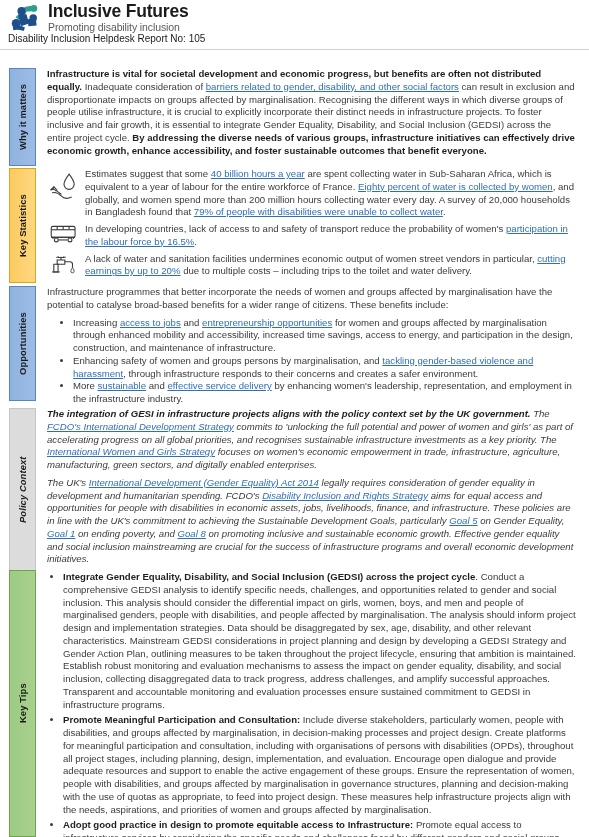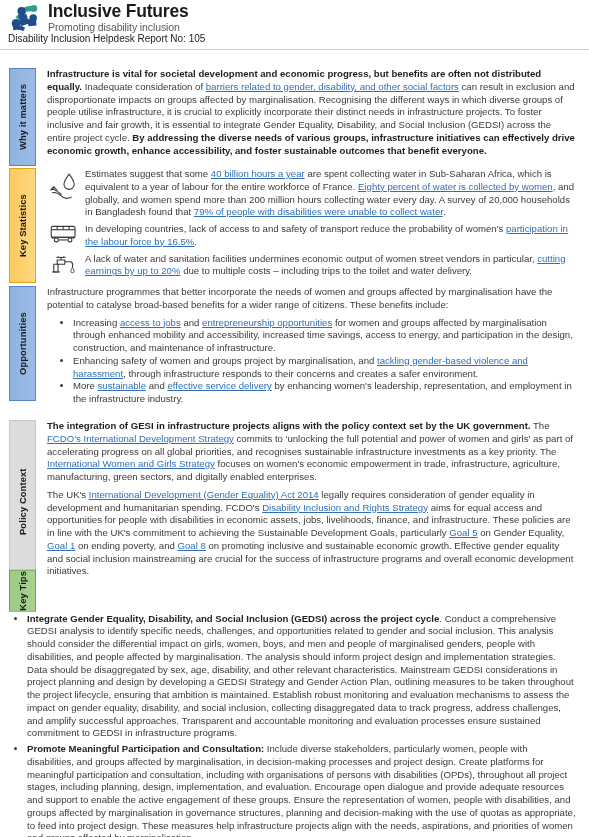--- a/index.html
+++ b/index.html
@@ -215,35 +215,35 @@
 
       </div>
     </div>
 
     <div class="section" style="top:218px; height:115px;">
       <div class="tab tab-blue">Opportunities</div>
       <div class="content">
         <p>Infrastructure programmes that better incorporate the needs of women and groups affected by marginalisation have the potential to catalyse broad-based benefits for a wider range of citizens. These benefits include:</p>
         <ul class="bullets">
           <li><span>Increasing </span><a class="lnk">access to jobs</a><span> and </span><a class="lnk">entrepreneurship opportunities</a><span> for women and groups affected by marginalisation through enhanced mobility and accessibility, increased time savings, access to energy, and participation in the design, construction, and maintenance of infrastructure.</span></li>
-          <li><span>Enhancing safety of women and groups project by marginalisation, and </span><a class="lnk">tackling gender-based violence and harassment</a><span>, through infrastructure responds to their concerns and creates a safer environment.</span></li>
+          <li><span>Enhancing safety of women and groups persons by marginalisation, and </span><a class="lnk">tackling gender-based violence and harassment</a><span>, through infrastructure responds to their concerns and creates a safer environment.</span></li>
           <li><span>More </span><a class="lnk">sustainable</a><span> and </span><a class="lnk">effective service delivery</a><span> by enhancing women's leadership, representation, and employment in the infrastructure industry.</span></li>
         </ul>
       </div>
     </div>
 
-    <div class="section" style="top:352px; height:163px;">
+    <div class="section" style="top:340px; height:163px;font-style:italic;">
       <div class="tab tab-grey">Policy Context</div>
       <div class="content">
         <p><b>The integration of GESI in infrastructure projects aligns with the policy context set by the UK government.</b><span> The </span><a class="lnk">FCDO's International Development Strategy</a><span> commits to 'unlocking the full potential and power of women and girls' as part of accelerating progress on all global priorities, and recognises sustainable infrastructure investments as a key priority. The </span><a class="lnk">International Women and Girls Strategy</a><span> focuses on women's economic empowerment in trade, infrastructure, agriculture, manufacturing, green sectors, and digitally enabled enterprises.</span></p>
         <p><span>The UK's </span><a class="lnk">International Development (Gender Equality) Act 2014</a><span> legally requires consideration of gender equality in development and humanitarian spending. FCDO's </span><a class="lnk">Disability Inclusion and Rights Strategy</a><span> aims for equal access and opportunities for people with disabilities in economic assets, jobs, livelihoods, finance, and infrastructure. These policies are in line with the UK's commitment to achieving the Sustainable Development Goals, particularly </span><a class="lnk">Goal 5</a><span> on Gender Equality, </span><a class="lnk">Goal 1</a><span> on ending poverty, and </span><a class="lnk">Goal 8</a><span> on promoting inclusive and sustainable economic growth. Effective gender equality and social inclusion mainstreaming are crucial for the success of infrastructure programs and overall economic development initiatives.</span></p>
       </div>
     </div>
 
-    <div class="section" style="top:502px; height:267px;flex-direction:column;">
+    <div class="section" style="top:502px; height:267px;">
       <div class="tab tab-green">Key Tips</div>
       <div class="content">
         <ul class="tips">
           <li><b>Integrate Gender Equality, Disability, and Social Inclusion (GEDSI) across the project cycle</b><span>. Conduct a comprehensive GEDSI analysis to identify specific needs, challenges, and opportunities related to gender and social inclusion. This analysis should consider the differential impact on girls, women, boys, and men and people of marginalised genders, people with disabilities, and people affected by marginalisation. The analysis should inform project design and implementation strategies. Data should be disaggregated by sex, age, disability, and other relevant characteristics. Mainstream GEDSI considerations in project planning and design by developing a GEDSI Strategy and Gender Action Plan, outlining measures to be taken throughout the project lifecycle, ensuring that ambition is maintained. Establish robust monitoring and evaluation mechanisms to assess the impact on gender equality, disability, and social inclusion, collecting disaggregated data to track progress, address challenges, and amplify successful approaches. Transparent and accountable monitoring and evaluation processes ensure sustained commitment to GEDSI in infrastructure programs.</span></li>
           <li><b>Promote Meaningful Participation and Consultation:</b><span> Include diverse stakeholders, particularly women, people with disabilities, and groups affected by marginalisation, in decision-making processes and project design. Create platforms for meaningful participation and consultation, including with organisations of persons with disabilities (OPDs), throughout all project stages, including planning, design, implementation, and evaluation. Encourage open dialogue and provide adequate resources and support to enable the active engagement of these groups. Ensure the representation of women, people with disabilities, and groups affected by marginalisation in governance structures, planning and decision-making with the use of quotas as appropriate, to feed into project design. These measures help infrastructure projects align with the needs, aspirations, and priorities of women and groups affected by marginalisation.</span></li>
           <li><b>Adopt good practice in design to promote equitable access to Infrastructure:</b><span> Promote equal access to infrastructure services by considering the specific needs and challenges faced by different genders and social groups, including people</span></li>
         </ul>
       </div>
     </div>
 

